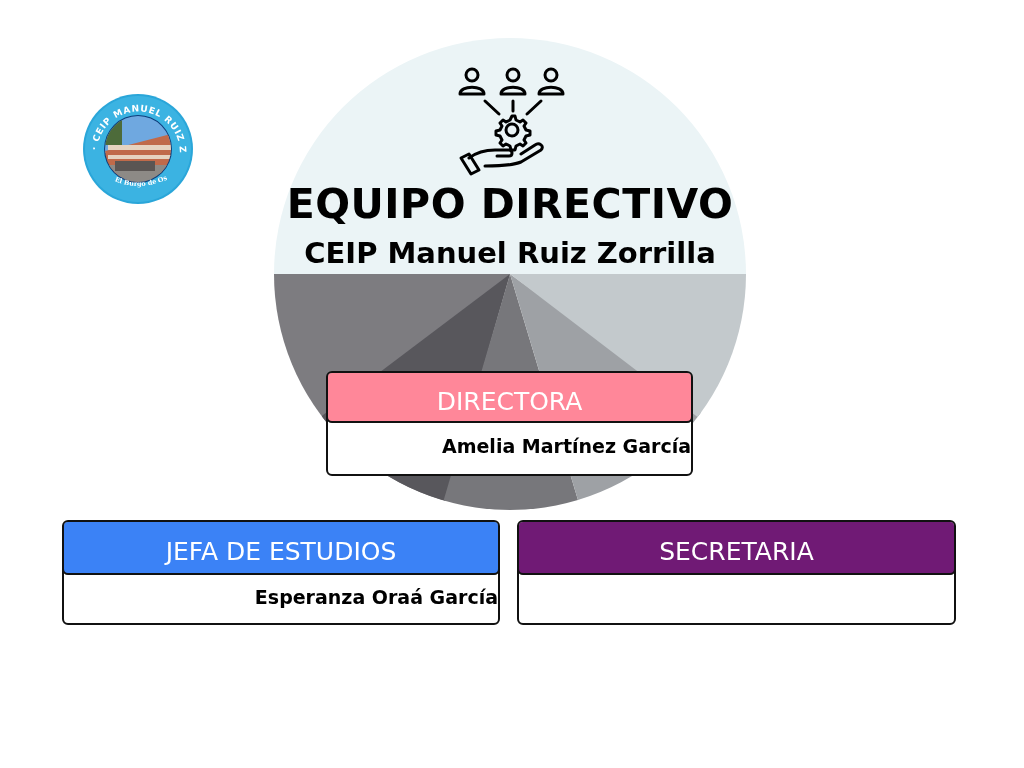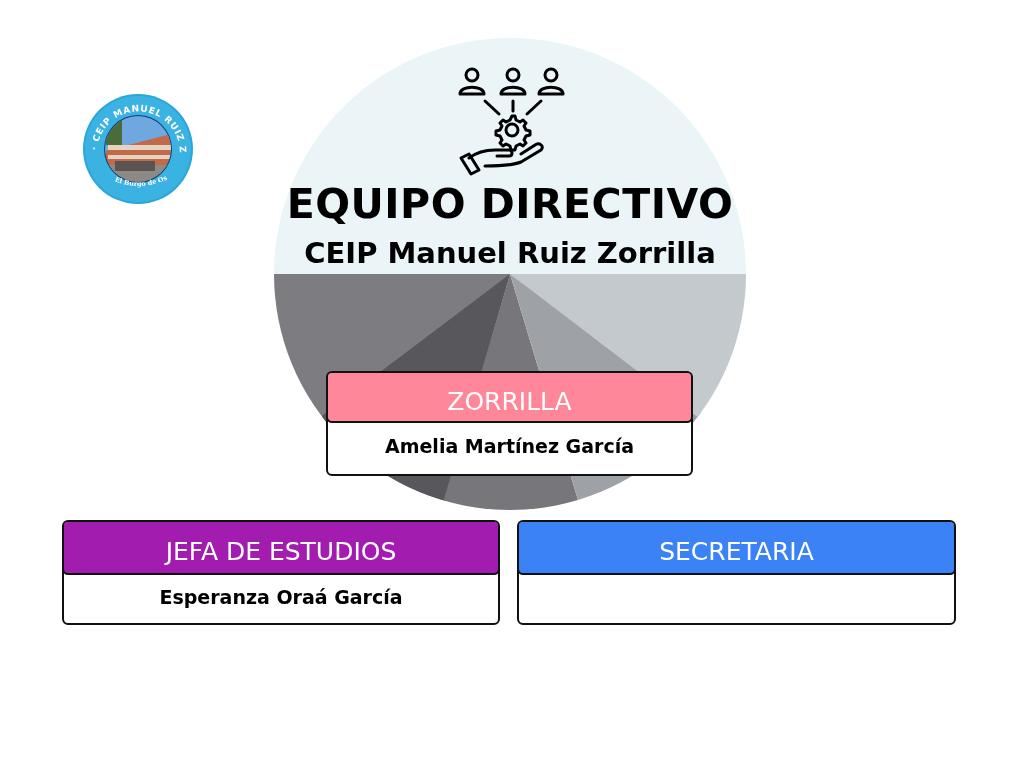--- a/index.html
+++ b/index.html
@@ -5,29 +5,29 @@
     html, body { margin: 0; padding: 0; background: #ffffff; }
     body { width: 1024px; height: 768px; position: relative; overflow: hidden; font-family: "DejaVu Sans", sans-serif; }
     .logo { position: absolute; left: 80px; top: 93px; width: 117px; height: 112px; }
     .disc { position: absolute; left: 0; top: 0; width: 1024px; height: 768px; }
     .icon-wrap { position: absolute; left: 455px; top: 66px; width: 114px; height: 112px; }
     .title { position: absolute; left: 0; width: 1024px; text-align: center; color: #000; font-weight: bold; white-space: nowrap; }
     .title.main { top: 180px; font-size: 41px; letter-spacing: 0.5px; left: -2px; }
     .title.sub { top: 236px; font-size: 29px; left: -2px; }
     .card { position: absolute; border: 2px solid #111; border-radius: 6px; background: #fff; box-sizing: border-box; overflow: hidden; }
     .card .head { position: absolute; left: -2px; right: -2px; top: -2px; border: 2px solid #111; border-radius: 6px; color: #fff; text-align: center; font-size: 25px; box-sizing: border-box; }
-    .card .name { position: absolute; left: 0; right: 0; text-align: center; color: #000; font-weight: bold; font-size: 19px; }
+    .card .name { position: absolute; left: 0; right: 0; text-align: right; color: #000; font-weight: bold; font-size: 19px; }
     #card-directora { left: 326px; top: 371px; width: 367px; height: 105px; }
     #card-directora .head { height: 52px; line-height: 58px; background: #ff8799; }
     #card-directora .name { top: 62px; }
     #card-jefa { left: 62px; top: 520px; width: 438px; height: 105px; }
-    #card-jefa .head { height: 55px; line-height: 60px; background: #a21caf; }
+    #card-jefa .head { height: 55px; line-height: 60px; background: #3b82f6; }
     #card-jefa .name { top: 64px; }
     #card-secretaria { left: 517px; top: 520px; width: 439px; height: 105px; }
-    #card-secretaria .head { height: 55px; line-height: 60px; background: #3b82f6; }
+    #card-secretaria .head { height: 55px; line-height: 60px; background: #701a75; }
     #card-secretaria .name { top: 64px; }
   </style>
 </head>
 <body>
 
 <div class="logo">
   <svg width="117" height="112" viewBox="0 0 117 112">
     <defs>
       <path id="ringpath" d="M 17 60 A 41 41 0 1 1 100 60" fill="none"></path>
       <path id="bottompath" d="M 30 86 Q 58 100 88 86" fill="none"></path>
@@ -93,21 +93,21 @@
     <path d="M14 92 C22 86 30 84 40 84 L54 84 C58 84 58 90 54 90 L42 90"></path>
     <path d="M30 100 C40 100 56 100 66 96 L86 84 C90 80 84 76 80 79 L66 88"></path>
     <path d="M6 92 L14 88 L24 104 L16 108 Z"></path>
   </svg>
 </div>
 
 <div class="title main">EQUIPO DIRECTIVO</div>
 <div class="title sub">CEIP Manuel Ruiz Zorrilla</div>
 
 <div class="card" id="card-directora">
-  <div class="head">ZORRILLA</div>
+  <div class="head">DIRECTORA</div>
   <div class="name">Amelia Martínez García</div>
 </div>
 
 <div class="card" id="card-jefa">
   <div class="head">JEFA DE ESTUDIOS</div>
   <div class="name">Esperanza Oraá García</div>
 </div>
 
 <div class="card" id="card-secretaria">
   <div class="head">SECRETARIA</div>

